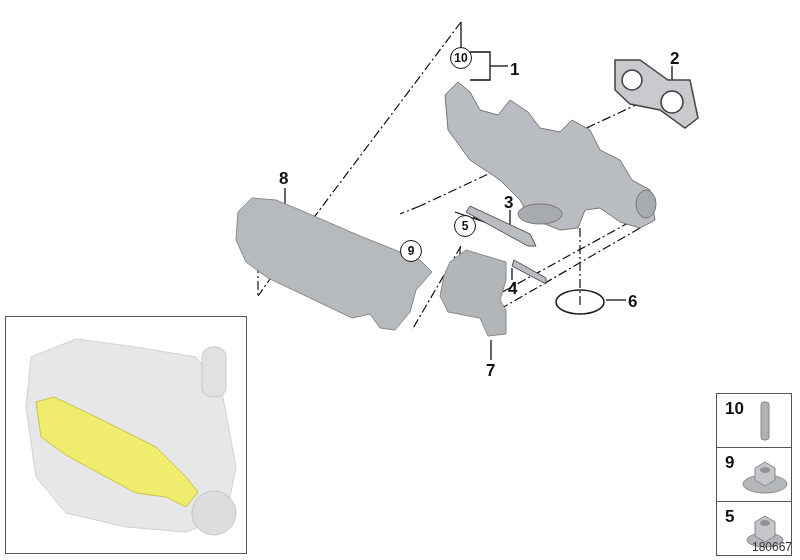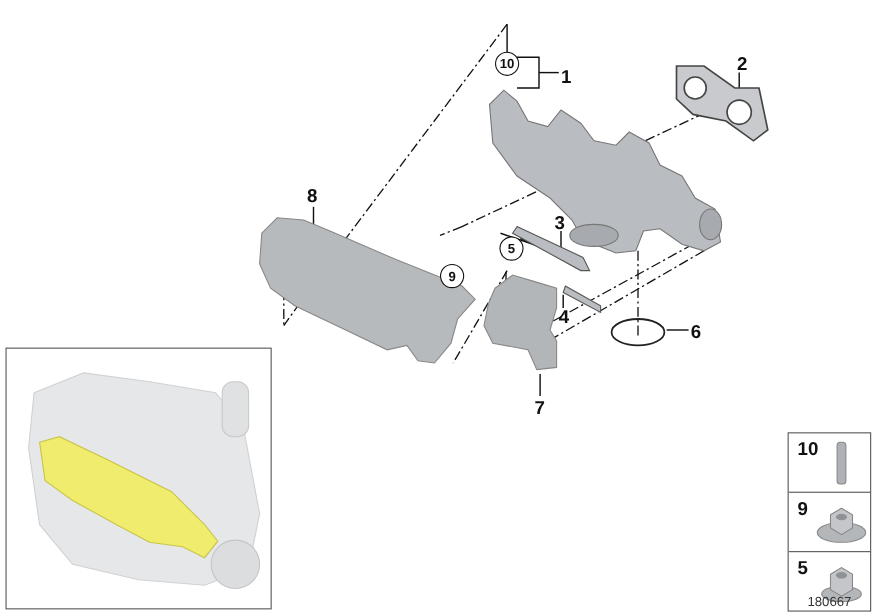--- a/index.html
+++ b/index.html
@@ -7,21 +7,21 @@
   .abs{position:absolute;}
   .callout{position:absolute;font-weight:bold;font-size:17px;color:#111;line-height:1;}
   .circled{position:absolute;width:22px;height:22px;border:1.5px solid #111;border-radius:50%;box-sizing:border-box;
     font-weight:bold;font-size:12px;display:flex;align-items:center;justify-content:center;color:#111;background:#fff;}
   #main-svg{position:absolute;left:0;top:0;}
   .inset{position:absolute;left:5px;top:316px;width:242px;height:238px;border:1px solid #555;box-sizing:border-box;background:#fff;}
   .legend{position:absolute;left:716px;top:393px;width:76px;border:1px solid #555;box-sizing:border-box;}
   .legend-cell{height:53px;border-bottom:1px solid #555;position:relative;}
   .legend-cell:last-child{border-bottom:none;}
   .legend-num{position:absolute;left:8px;top:5px;font-weight:bold;font-size:17px;color:#111;}
-  .doc-id{position:absolute;left:734px;top:540px;font-size:12px;color:#333;}
+  .doc-id{position:absolute;left:752px;top:540px;font-size:12px;color:#333;}
 </style>
 </head>
 <body>
 
 <svg id="main-svg" width="800" height="560" viewBox="0 0 800 560">
 
   <g stroke="#111" stroke-width="1.2" fill="none" stroke-dasharray="9,3,2,3">
     <line x1="461" y1="22" x2="312" y2="220"></line>
     <line x1="312" y1="220" x2="258" y2="296"></line>
     <line x1="672" y1="88" x2="420" y2="206"></line>

